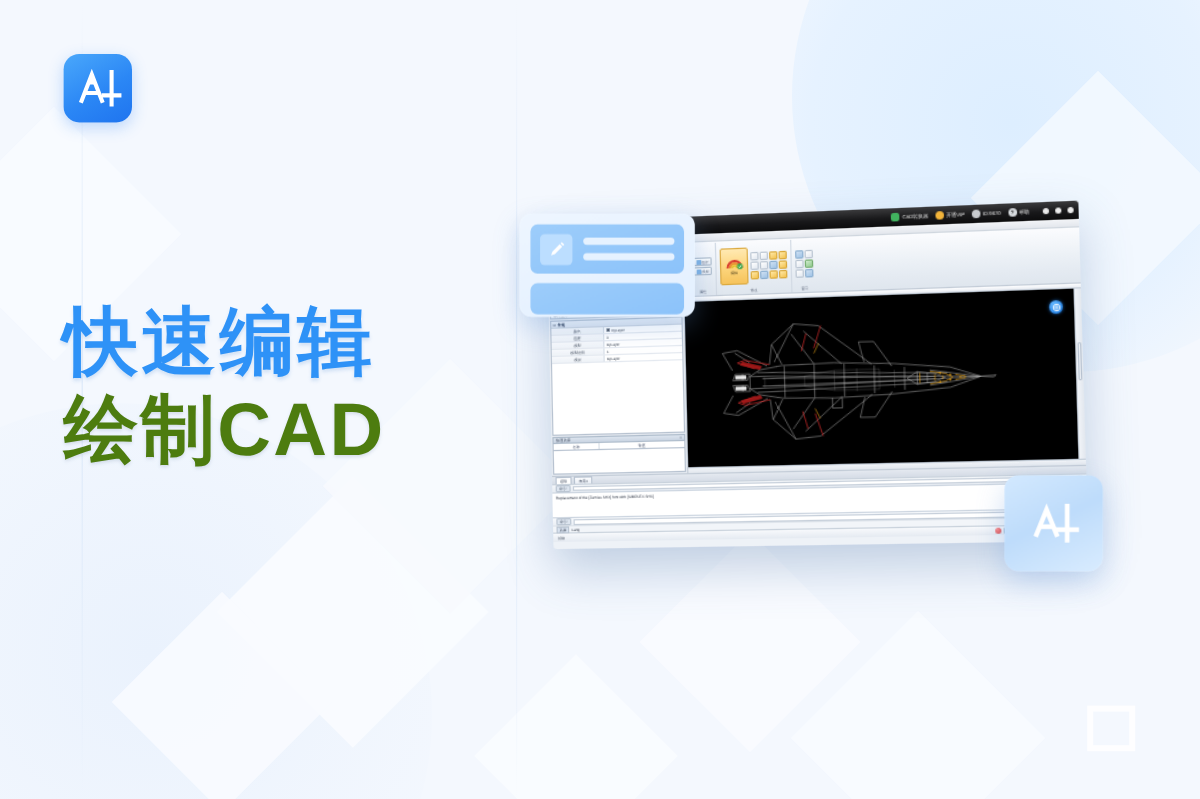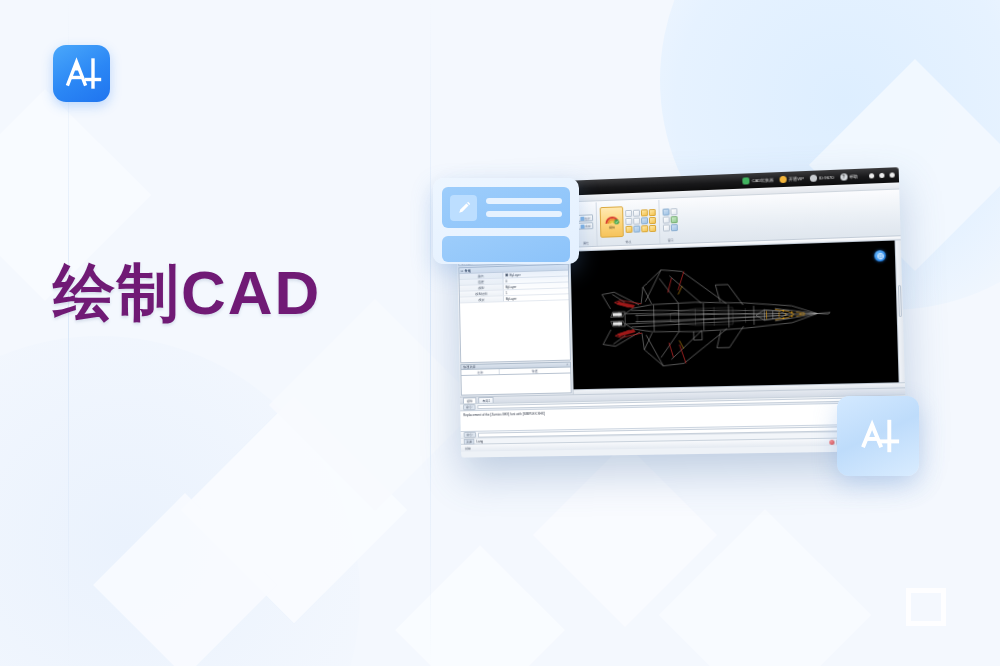--- a/index.html
+++ b/index.html
@@ -61,21 +61,21 @@
 
   
   .headline { position: absolute; left: 53px; top: 253px; }
   .hl-line1 {
     font-size: 62px; font-weight: 700; color: #2e92f7;
     letter-spacing: 3px; line-height: 1.06;
     text-shadow: 0 2px 3px rgba(170,200,235,.45);
     white-space: nowrap;
   }
   .hl-line2 {
-    font-size: 62px; font-weight: 700; color: #701a75;
+    font-size: 62px; font-weight: 700; color: #4d7c0f;
     letter-spacing: 2px; line-height: 1.08; margin-top: 7px;
     text-shadow: 0 2px 3px rgba(175,190,210,.45);
     white-space: nowrap;
   }
 
   
   .float-card {
     position: absolute; left: 433px; top: 178px;
     width: 146px; height: 86px; border-radius: 10px;
     background: linear-gradient(160deg, #eef6ff 0%, #e3f0ff 100%);
@@ -350,20 +350,21 @@
         <path d="M15 39 L23.5 17 L32 39"></path>
         <path d="M18.6 32.5 L28.4 32.5"></path>
         <path d="M40 15 L40 42"></path>
         <path d="M33.5 34.5 L46.5 34.5"></path>
       </g>
       <path d="M23.5 20.5 l2.6 5 h-5.2 z" fill="#ffffff"></path>
     </svg>
   </div>
 
   <div class="headline">
+    <div class="hl-line1">快速编辑</div>
     <div class="hl-line2">绘制CAD</div>
   </div>
 
   <div class="float-card">
     <div class="fc-top">
       <div class="fc-icon">
         <svg width="16" height="16" viewBox="0 0 16 16">
           <path d="M3.2 12.8 L4.3 9.6 L10.4 3.5 L12.5 5.6 L6.4 11.7 Z" fill="#ffffff"></path>
           <path d="M11.1 2.8 L12.1 1.8 L14.2 3.9 L13.2 4.9 Z" fill="#ffffff"></path>
         </svg>

